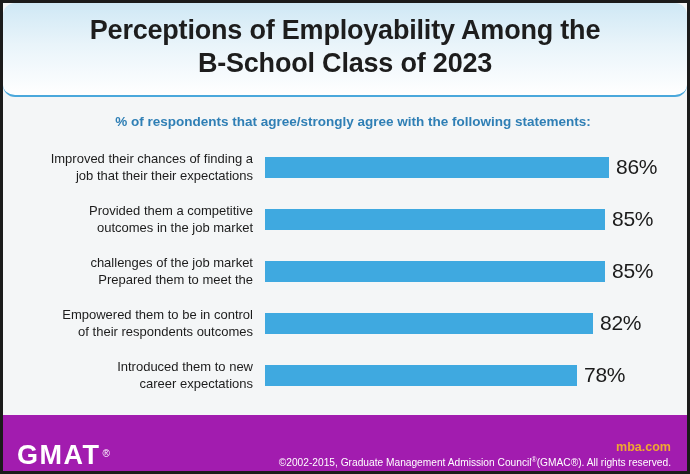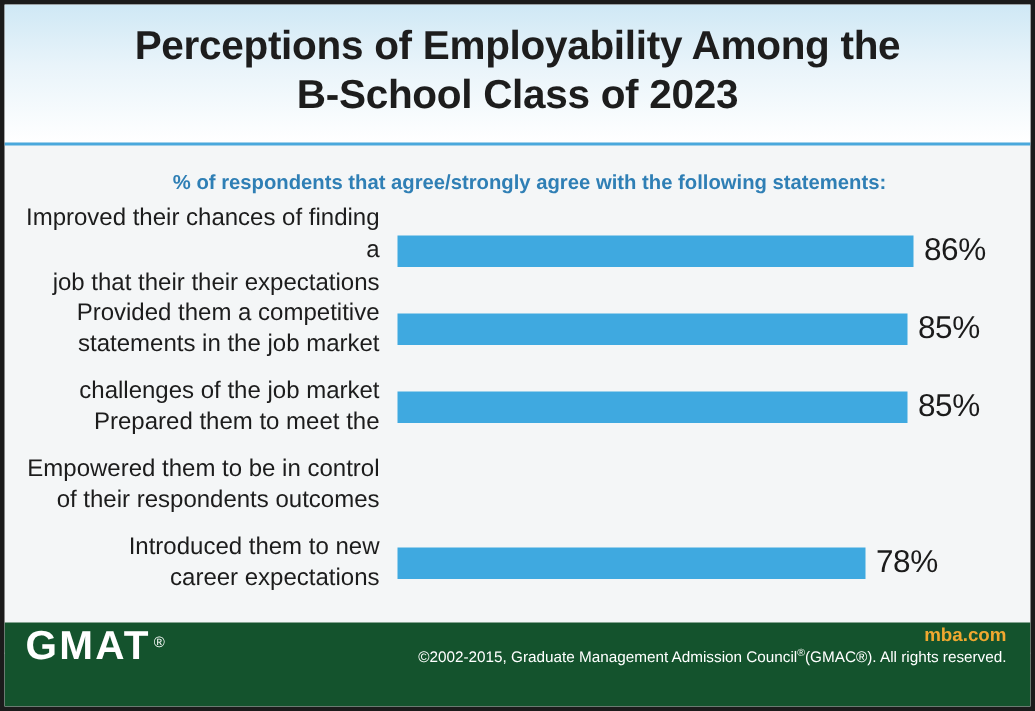--- a/index.html
+++ b/index.html
@@ -22,20 +22,21 @@
   .header {
     height: 94px;
     background: linear-gradient(to bottom, #cfe8f5 0%, #e9f4fa 45%, #ffffff 100%);
     border-bottom: 2px solid #4aa8dc;
     display: flex;
     flex-direction: column;
     align-items: center;
     justify-content: center;
     padding: 4px 30px 8px;
     box-sizing: border-box;
+    border-radius: 12px;
   }
   .header .title-line {
     font-size: 27px;
     font-weight: bold;
     color: #1d1d1d;
     letter-spacing: -0.2px;
     line-height: 1.22;
     text-align: center;
   }
   .subtitle {
@@ -51,21 +52,21 @@
   }
   .row {
     display: flex;
     align-items: center;
     height: 52px;
   }
   .row-label {
     width: 248px;
     text-align: right;
     padding-right: 12px;
-    font-size: 16px;
+    font-size: 13px;
     color: #1c1c1c;
     line-height: 1.32;
     box-sizing: border-box;
   }
   .bar-area {
     flex: 1;
     display: flex;
     align-items: center;
     height: 100%;
   }
@@ -99,23 +100,23 @@
     margin: 9px 0 0;
     height: 1px;
     background: #c9cfd3;
   }
   .footer {
     position: absolute;
     left: 0;
     right: 0;
     bottom: 0;
     height: 56px;
-    background: #14532d;
-    display: flex;
-    align-items: flex-start;
+    background: #a21caf;
+    display: flex;
+    align-items: flex-end;
     justify-content: space-between;
     padding: 0 16px 0 14px;
     box-sizing: border-box;
   }
   .logo {
     display: flex;
     align-items: flex-end;
     color: #ffffff;
     font-size: 27px;
     font-weight: bold;
@@ -171,21 +172,21 @@
         <div class="bar-track">
           <div class="bar" style="width:86%"></div>
           <div class="bar-value">86%</div>
         </div>
       </div>
     </div>
 
     <div class="row">
       <div class="row-label">
         <div>Provided them a competitive</div>
-        <div>statements in the job market</div>
+        <div>outcomes in the job market</div>
       </div>
       <div class="bar-area">
         <div class="bar-track">
           <div class="bar" style="width:85%"></div>
           <div class="bar-value">85%</div>
         </div>
       </div>
     </div>
 
     <div class="row">
@@ -198,20 +199,26 @@
           <div class="bar" style="width:85%"></div>
           <div class="bar-value">85%</div>
         </div>
       </div>
     </div>
 
     <div class="row">
       <div class="row-label">
         <div>Empowered them to be in control</div>
         <div>of their respondents outcomes</div>
+      </div>
+      <div class="bar-area">
+        <div class="bar-track">
+          <div class="bar" style="width:82%"></div>
+          <div class="bar-value">82%</div>
+        </div>
       </div>
     </div>
 
     <div class="row">
       <div class="row-label">
         <div>Introduced them to new</div>
         <div>career expectations</div>
       </div>
       <div class="bar-area">
         <div class="bar-track">

